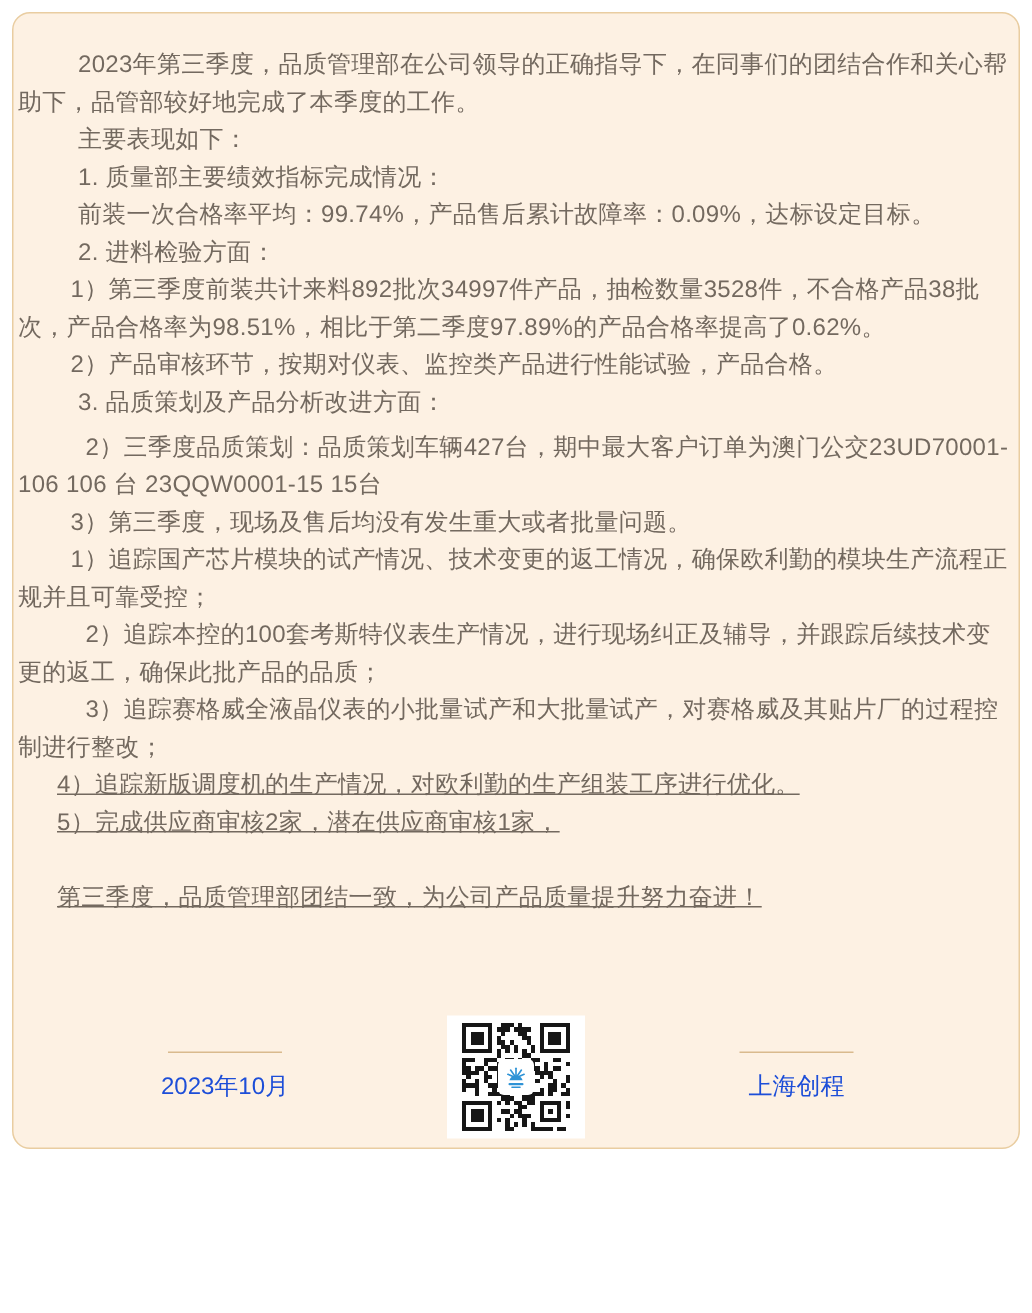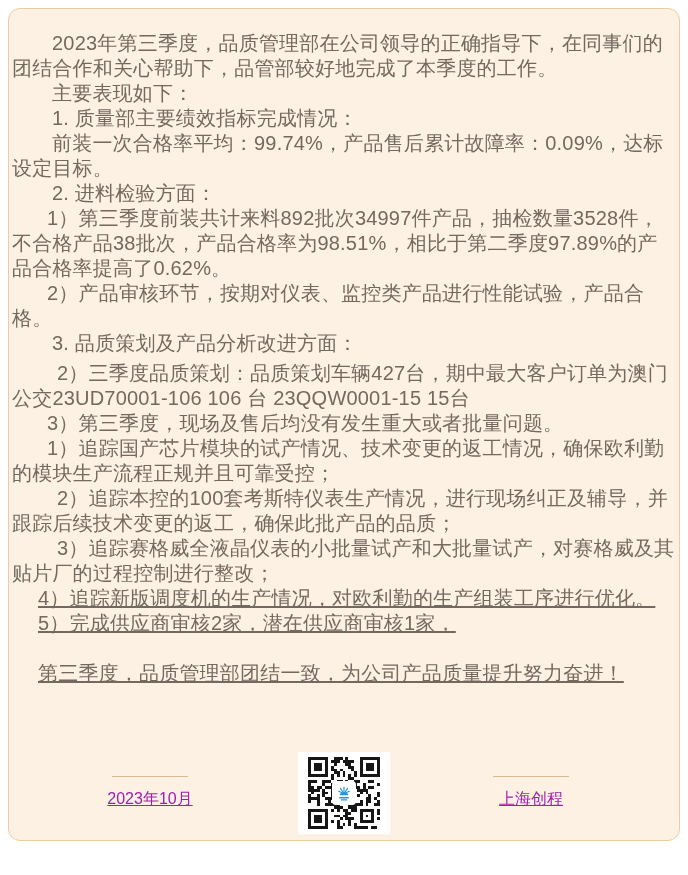--- a/index.html
+++ b/index.html
@@ -9,21 +9,21 @@
     width:672px;
     margin:8px;
     background:#fdf1e3;
     border:1px solid #e9cda1;
     border-radius:12px;
     padding:22px 3px 6px 3px;
     color:#73695f;
   }
   .body-text p {
     margin:0;
-    font-size:20px;
+    font-size:16px;
     line-height:25px;
     letter-spacing:0.2px;
     word-break:break-all;
   }
   p.indent-sm { text-indent:26px;text-decoration:underline; }
   p.indent-md { text-indent:35px; }
   p.indent-lg { text-indent:40px; }
   p.indent-xl { text-indent:45px; }
   p.gap-sm { margin-top:5px; }
   p.gap-lg { margin-top:25px; }
@@ -31,21 +31,21 @@
   .footer {
     margin-top:66px;
     display:grid;
     grid-template-columns:1fr auto 1fr;
     align-items:center;
   }
   .fgroup { display:flex; flex-direction:column; align-items:center; }
   .fgroup.left  { position:relative; left:-5px; }
   .fgroup.right { position:relative; left:-2px;text-align:right; }
   .fline { width:76px; border-top:1px solid #d9ba8e; margin-bottom:12px; }
-  .ftext { font-size:16px; color:#a21caf;text-decoration:underline; }
+  .ftext { font-size:16px; color:#1d4ed8; }
 
   .qr-box {
     width:92px; height:82px;
     background:#ffffff;
     position:relative;
     display:flex; align-items:center; justify-content:center;
   }
   .qr-box svg.qr { width:72px; height:72px; display:block; }
   .qr-logo {
     position:absolute; left:50%; top:50%;

